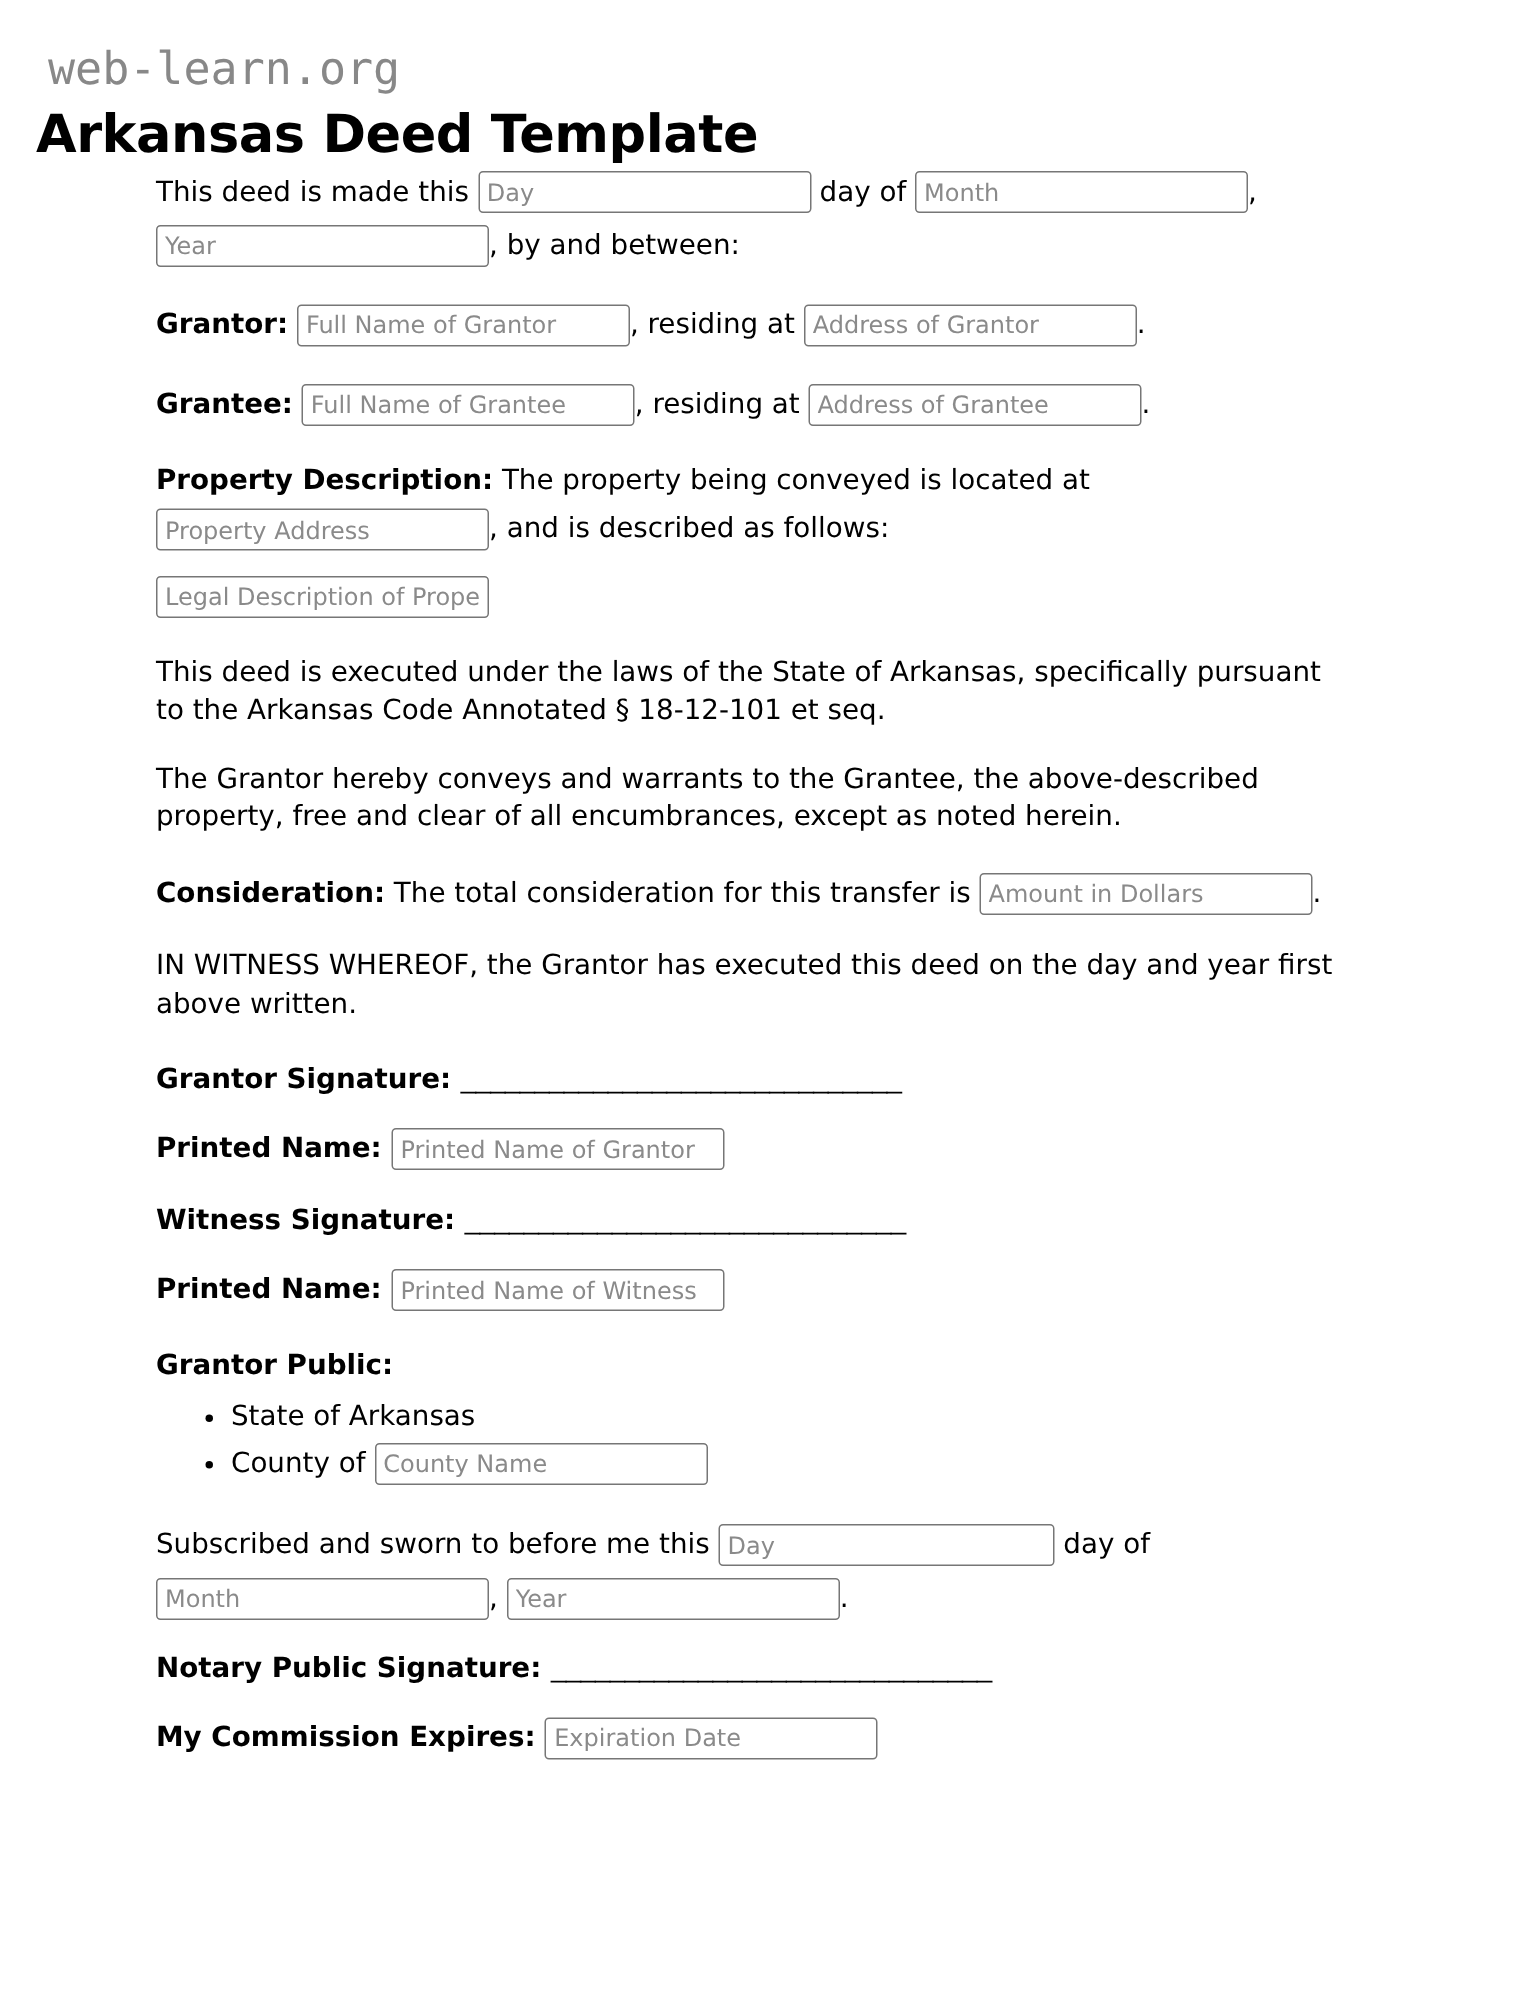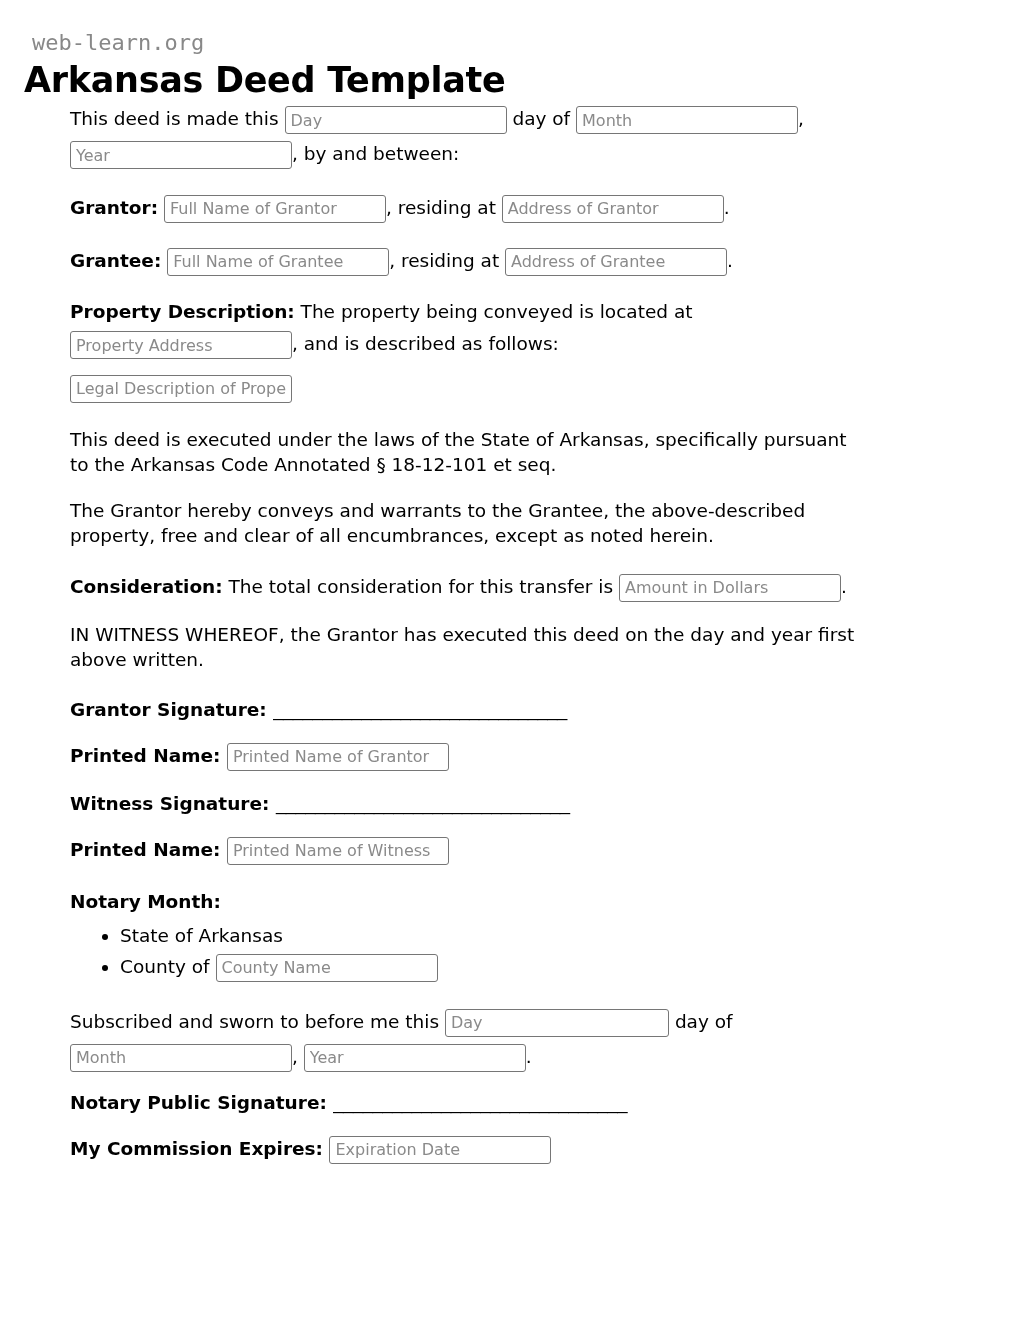--- a/index.html
+++ b/index.html
@@ -17,40 +17,41 @@
   .page {
     position: relative;
     width: 1025px;
     min-height: 1327px;
     box-sizing: border-box;
     padding: 0;
     background: #ffffff;
   }
   .site-brand {
     font-family: "DejaVu Sans Mono", monospace;
-    font-size: 22px;
+    font-size: 30px;
     color: #888888;
     letter-spacing: 0px;
     margin: 0;
     padding: 30px 0 0 32px;
     line-height: 1.15;
     font-weight: 400;
   }
   .doc-title {
     font-size: 35px;
     font-weight: bold;
     margin: 4px 0 0 0;
     padding: 0 0 0 24px;
     line-height: 1.2;
     letter-spacing: -0.3px;
   }
   .content {
-    padding: 0 56px 0 70px;
+    padding: 0 56px 0 56px;
     width: 913px;
     box-sizing: border-box;
+    margin-left: 48px;
   }
   p.block {
     font-size: 18.5px;
     line-height: 1.38;
     margin: 0 0 20px 0;
     color: #000;
   }
   .lbl-bold {
     font-weight: bold;
   }
@@ -169,21 +170,21 @@
     <p class="sig-row">
       <span>Witness Signature:</span>
       <span class="sig-line">______________________________</span>
     </p>
 
     <p class="sig-row" style="margin-bottom:26px;">
       <span>Printed Name:</span>
       <input class="fld w222" type="text" placeholder="Printed Name of Witness" style="">
     </p>
 
-    <p class="notary-heading">Notary Month:</p>
+    <p class="notary-heading">Grantor Public:</p>
 
     <ul class="notary-list">
       <li>
         <span>State of Arkansas</span>
       </li>
       <li>
         <span>County of</span>
         <input class="fld w222" type="text" placeholder="County Name" style="">
       </li>
     </ul>

